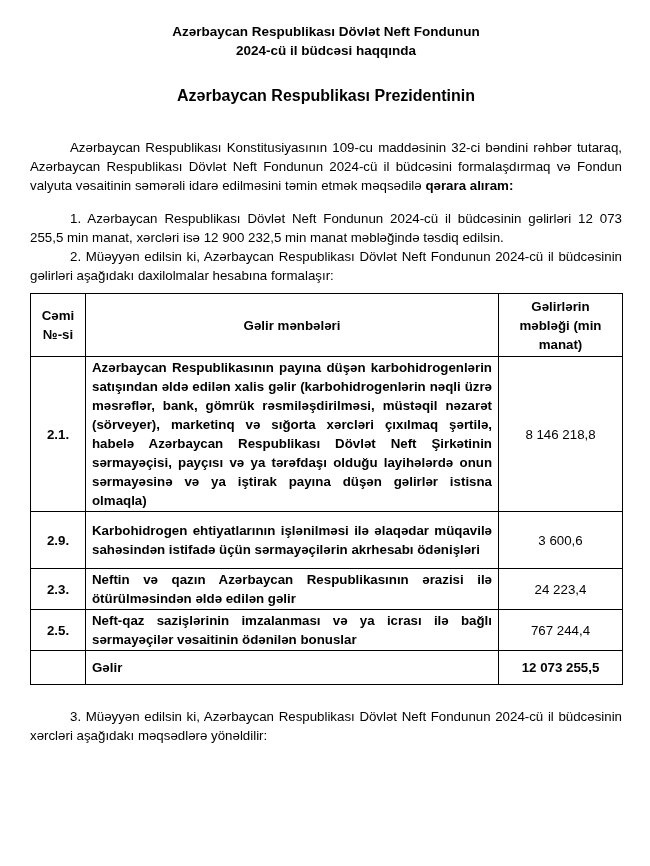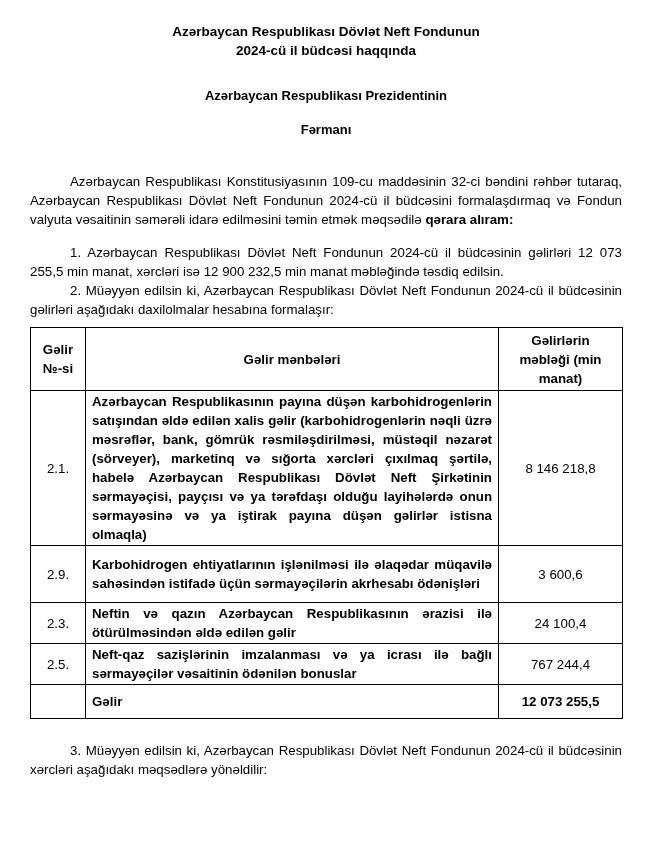--- a/index.html
+++ b/index.html
@@ -19,21 +19,21 @@
   .subject-title {
     text-align: center;
     font-weight: bold;
     font-size: 13.5px;
     line-height: 19px;
   }
   .decree-title {
     margin-top: 24px;
     text-align: center;
     font-weight: bold;
-    font-size: 13px;
+    font-size: 16px;
     line-height: 23px;
   }
   .decree-title .line2 { margin-top: 11px; }
   .para {
     text-align: justify;
     text-indent: 40px;
   }
   .para.preamble { margin-top: 31px; margin-bottom: 14px; }
   .para.clause2 { margin-bottom: 8px; }
   .para.clause3 { margin-top: 22px; }
@@ -53,20 +53,21 @@
   col.c-amount { width: 124px; }
   table.budget th {
     font-weight: bold;
     text-align: center;
     height: 63px;
     padding: 0 2px;
   }
   table.budget th.h-amount { padding: 0 14px; }
   td.cell-no {
     text-align: center;
+    font-weight: bold;
   }
   td.cell-source {
     text-align: justify;
     padding: 1px 6px;
     font-weight: bold;
   }
   td.cell-amount {
     text-align: center;
     padding: 0 2px;
   }
@@ -84,57 +85,56 @@
 
 <div class="page">
 
   <div class="subject-title">
     <div>Azərbaycan Respublikası Dövlət Neft Fondunun</div>
     <div>2024-cü il büdcəsi haqqında</div>
   </div>
 
   <div class="decree-title">
     <div class="line1">Azərbaycan Respublikası Prezidentinin</div>
-    <div class="line2">Fərmanı</div>
   </div>
 
   <p class="para preamble"><span>Azərbaycan Respublikası Konstitusiyasının 109-cu maddəsinin 32-ci bəndini rəhbər tutaraq, Azərbaycan Respublikası Dövlət Neft Fondunun 2024-cü il büdcəsini formalaşdırmaq və Fondun valyuta vəsaitinin səmərəli idarə edilməsini təmin etmək məqsədilə </span><b>qərara alıram:</b></p>
 
   <p class="para clause1">1. Azərbaycan Respublikası Dövlət Neft Fondunun 2024-cü il büdcəsinin gəlirləri 12 073 255,5 min manat, xərcləri isə 12 900 232,5 min manat məbləğində təsdiq edilsin.</p>
 
   <p class="para clause2">2. Müəyyən edilsin ki, Azərbaycan Respublikası Dövlət Neft Fondunun 2024-cü il büdcəsinin gəlirləri aşağıdakı daxilolmalar hesabına formalaşır:</p>
 
   <table class="budget">
     <colgroup>
       <col class="c-no">
       <col class="c-source">
       <col class="c-amount">
     </colgroup>
     <thead>
       <tr class="row-header">
-        <th class="h-no">Gəlir №-si</th>
+        <th class="h-no">Cəmi №-si</th>
         <th class="h-source">Gəlir mənbələri</th>
         <th class="h-amount">Gəlirlərin məbləği (min manat)</th>
       </tr>
     </thead>
     <tbody>
       <tr class="row-1">
         <td class="cell-no">2.1.</td>
         <td class="cell-source">Azərbaycan Respublikasının payına düşən karbohidrogenlərin satışından əldə edilən xalis gəlir (karbohidrogenlərin nəqli üzrə məsrəflər, bank, gömrük rəsmiləşdirilməsi, müstəqil nəzarət (sörveyer), marketinq və sığorta xərcləri çıxılmaq şərtilə, habelə Azərbaycan Respublikası Dövlət Neft Şirkətinin sərmayəçisi, payçısı və ya tərəfdaşı olduğu layihələrdə onun sərmayəsinə və ya iştirak payına düşən gəlirlər istisna olmaqla)</td>
         <td class="cell-amount">8 146 218,8</td>
       </tr>
       <tr class="row-2">
         <td class="cell-no">2.9.</td>
         <td class="cell-source">Karbohidrogen ehtiyatlarının işlənilməsi ilə əlaqədar müqavilə sahəsindən istifadə üçün sərmayəçilərin akrhesabı ödənişləri</td>
         <td class="cell-amount">3 600,6</td>
       </tr>
       <tr class="row-3">
         <td class="cell-no">2.3.</td>
         <td class="cell-source">Neftin və qazın Azərbaycan Respublikasının ərazisi ilə ötürülməsindən əldə edilən gəlir</td>
-        <td class="cell-amount">24 100,4</td>
+        <td class="cell-amount">24 223,4</td>
       </tr>
       <tr class="row-5">
         <td class="cell-no">2.5.</td>
         <td class="cell-source">Neft-qaz sazişlərinin imzalanması və ya icrası ilə bağlı sərmayəçilər vəsaitinin ödənilən bonuslar</td>
         <td class="cell-amount">767 244,4</td>
       </tr>
       <tr class="row-total">
         <td class="cell-no"></td>
         <td class="cell-source">Gəlir</td>
         <td class="cell-amount">12 073 255,5</td>

